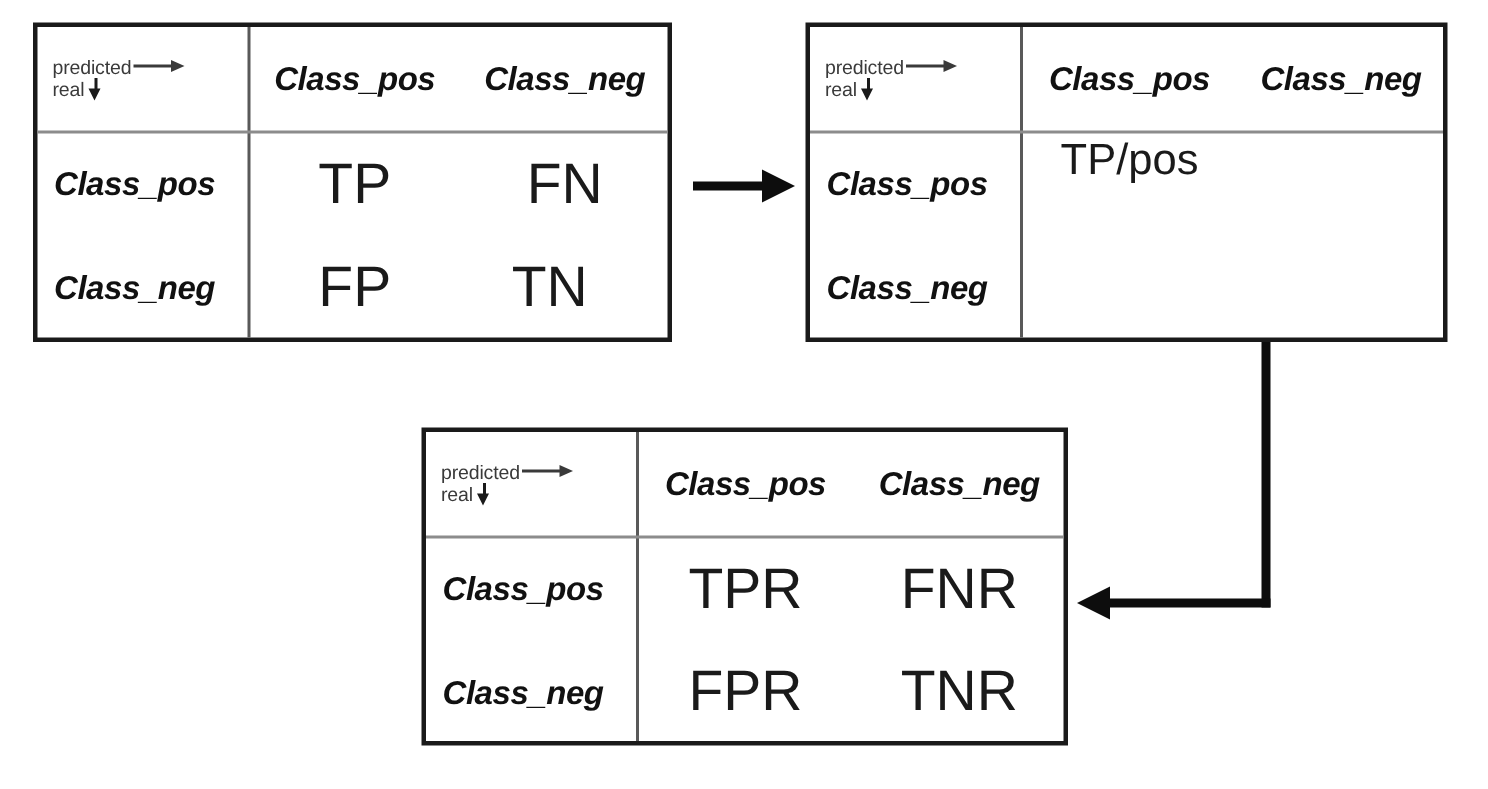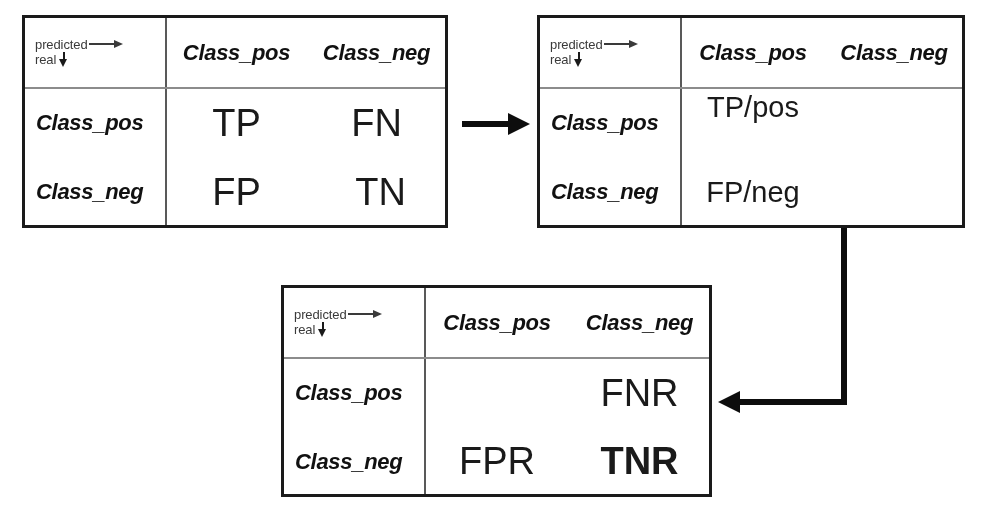--- a/index.html
+++ b/index.html
@@ -221,21 +221,21 @@
 
       <div class="cell col-head" style="left:140px; top:0px; width:143px; height:69px;">Class_pos</div>
       <div class="cell col-head" style="left:283px; top:0px; width:137px; height:69px;">Class_neg</div>
 
       <div class="cell row-head" style="left:0px; top:69px; width:140px; height:72px;">Class_pos</div>
       <div class="cell row-head" style="left:0px; top:141px; width:140px; height:66px;">Class_neg</div>
 
       <div class="cell value" style="left:140px; top:69px; width:143px; height:72px;">TP</div>
       <div class="cell value" style="left:140px; top:141px; width:143px; height:66px;">FP</div>
       <div class="cell value" style="left:283px; top:69px; width:137px; height:72px;">FN</div>
-      <div class="cell value" style="left:287px; top:141px; width:137px; height:66px;">TN</div>
+      <div class="cell value" style="left:273px; top:141px; width:137px; height:66px;">TN</div>
     </div>
   </div>
 
   <div class="connector" style="left:462px; top:113px; width:70px; height:24px;">
     <div class="conn-shaft-h" style="left:0px; top:8px; width:52px; height:6px;"></div>
     <div class="conn-head-right" style="left:46px; top:0px;"></div>
   </div>
 
   <div class="matrix" style="left:537px; top:15px; width:428px; height:213px;">
     <div class="grid">
@@ -253,21 +253,20 @@
         </div>
       </div>
 
       <div class="cell col-head" style="left:140px; top:0px; width:146px; height:69px;">Class_pos</div>
       <div class="cell col-head" style="left:286px; top:0px; width:136px; height:69px;">Class_neg</div>
 
       <div class="cell row-head" style="left:0px; top:69px; width:140px; height:72px;">Class_pos</div>
       <div class="cell row-head" style="left:0px; top:141px; width:140px; height:66px;">Class_neg</div>
 
       <div class="cell value narrow" style="left:140px; top:53px; width:146px; height:72px;">TP/pos</div>
-      <div class="cell value narrow" style="left:140px; top:141px; width:146px; height:66px;">FP/neg</div>
     </div>
   </div>
 
   <div class="connector" style="left:718px; top:228px; width:136px; height:190px;">
     <div class="conn-shaft-v" style="left:123px; top:0px; width:6px; height:177px;"></div>
     <div class="conn-shaft-h" style="left:20px; top:171px; width:109px; height:6px;"></div>
     <div class="conn-head-left" style="left:0px; top:163px;"></div>
   </div>
 
   <div class="matrix" style="left:281px; top:285px; width:431px; height:212px;">
@@ -285,19 +284,20 @@
           <span class="arrow-down-inline"></span>
         </div>
       </div>
 
       <div class="cell col-head" style="left:140px; top:0px; width:146px; height:69px;">Class_pos</div>
       <div class="cell col-head" style="left:286px; top:0px; width:139px; height:69px;">Class_neg</div>
 
       <div class="cell row-head" style="left:0px; top:69px; width:140px; height:72px;">Class_pos</div>
       <div class="cell row-head" style="left:0px; top:141px; width:140px; height:65px;">Class_neg</div>
 
+      <div class="cell value" style="left:140px; top:69px; width:146px; height:72px;">TPR</div>
       <div class="cell value" style="left:140px; top:141px; width:146px; height:65px;">FPR</div>
       <div class="cell value" style="left:286px; top:69px; width:139px; height:72px;">FNR</div>
-      <div class="cell value" style="left:286px; top:141px; width:139px; height:65px;font-weight:bold;">TNR</div>
+      <div class="cell value" style="left:286px; top:141px; width:139px; height:65px;">TNR</div>
     </div>
   </div>
 
 </div>
 
 </body></html>

